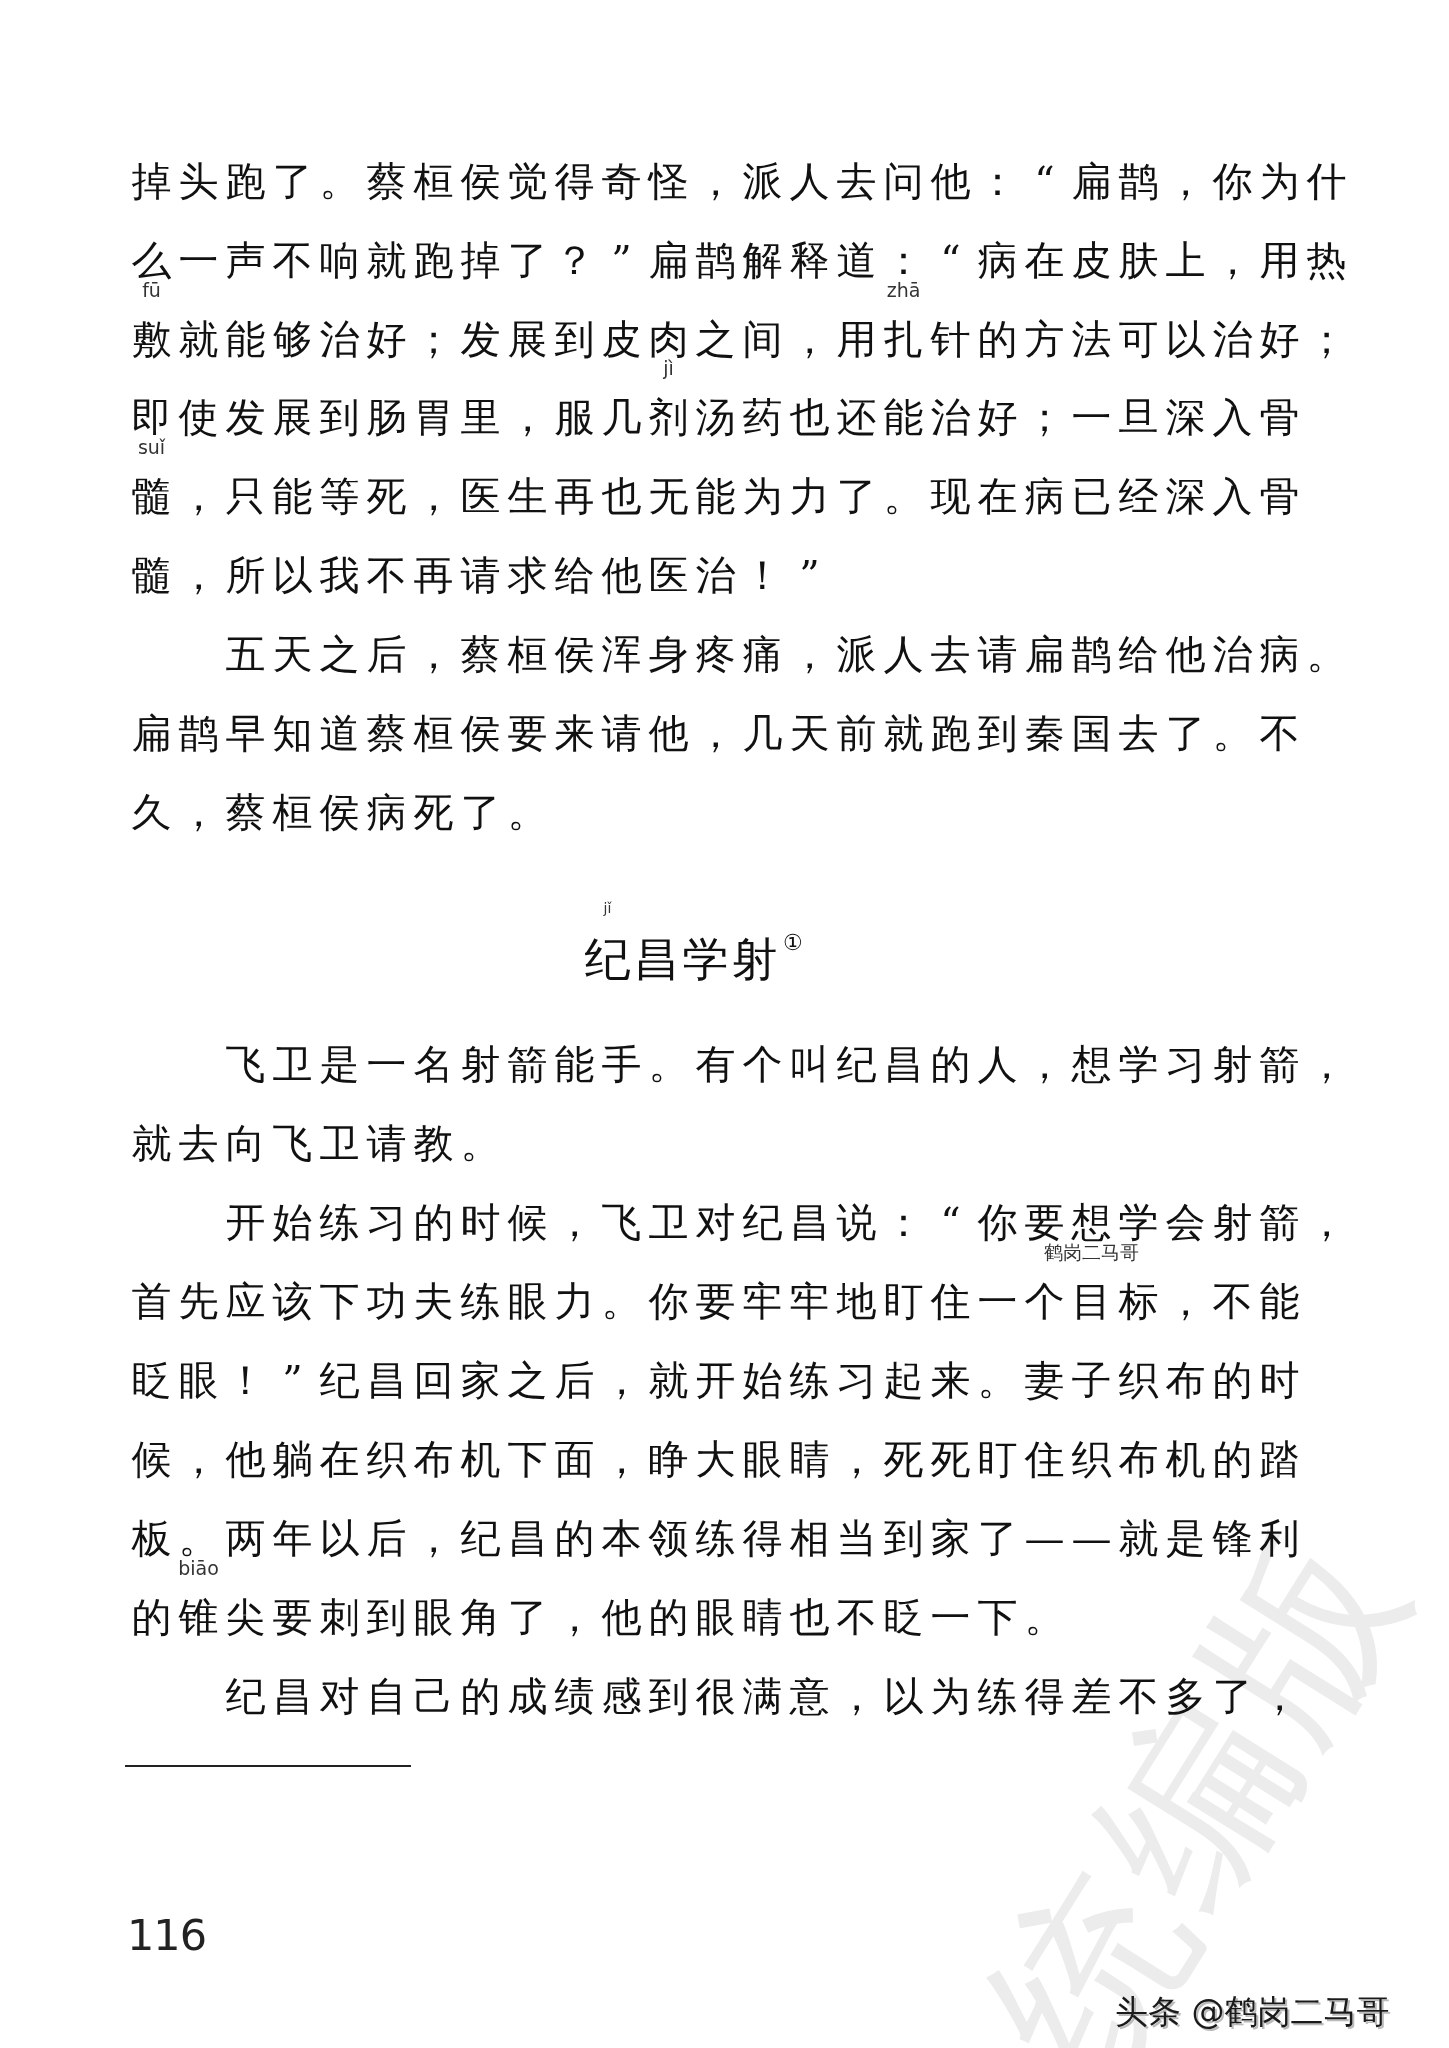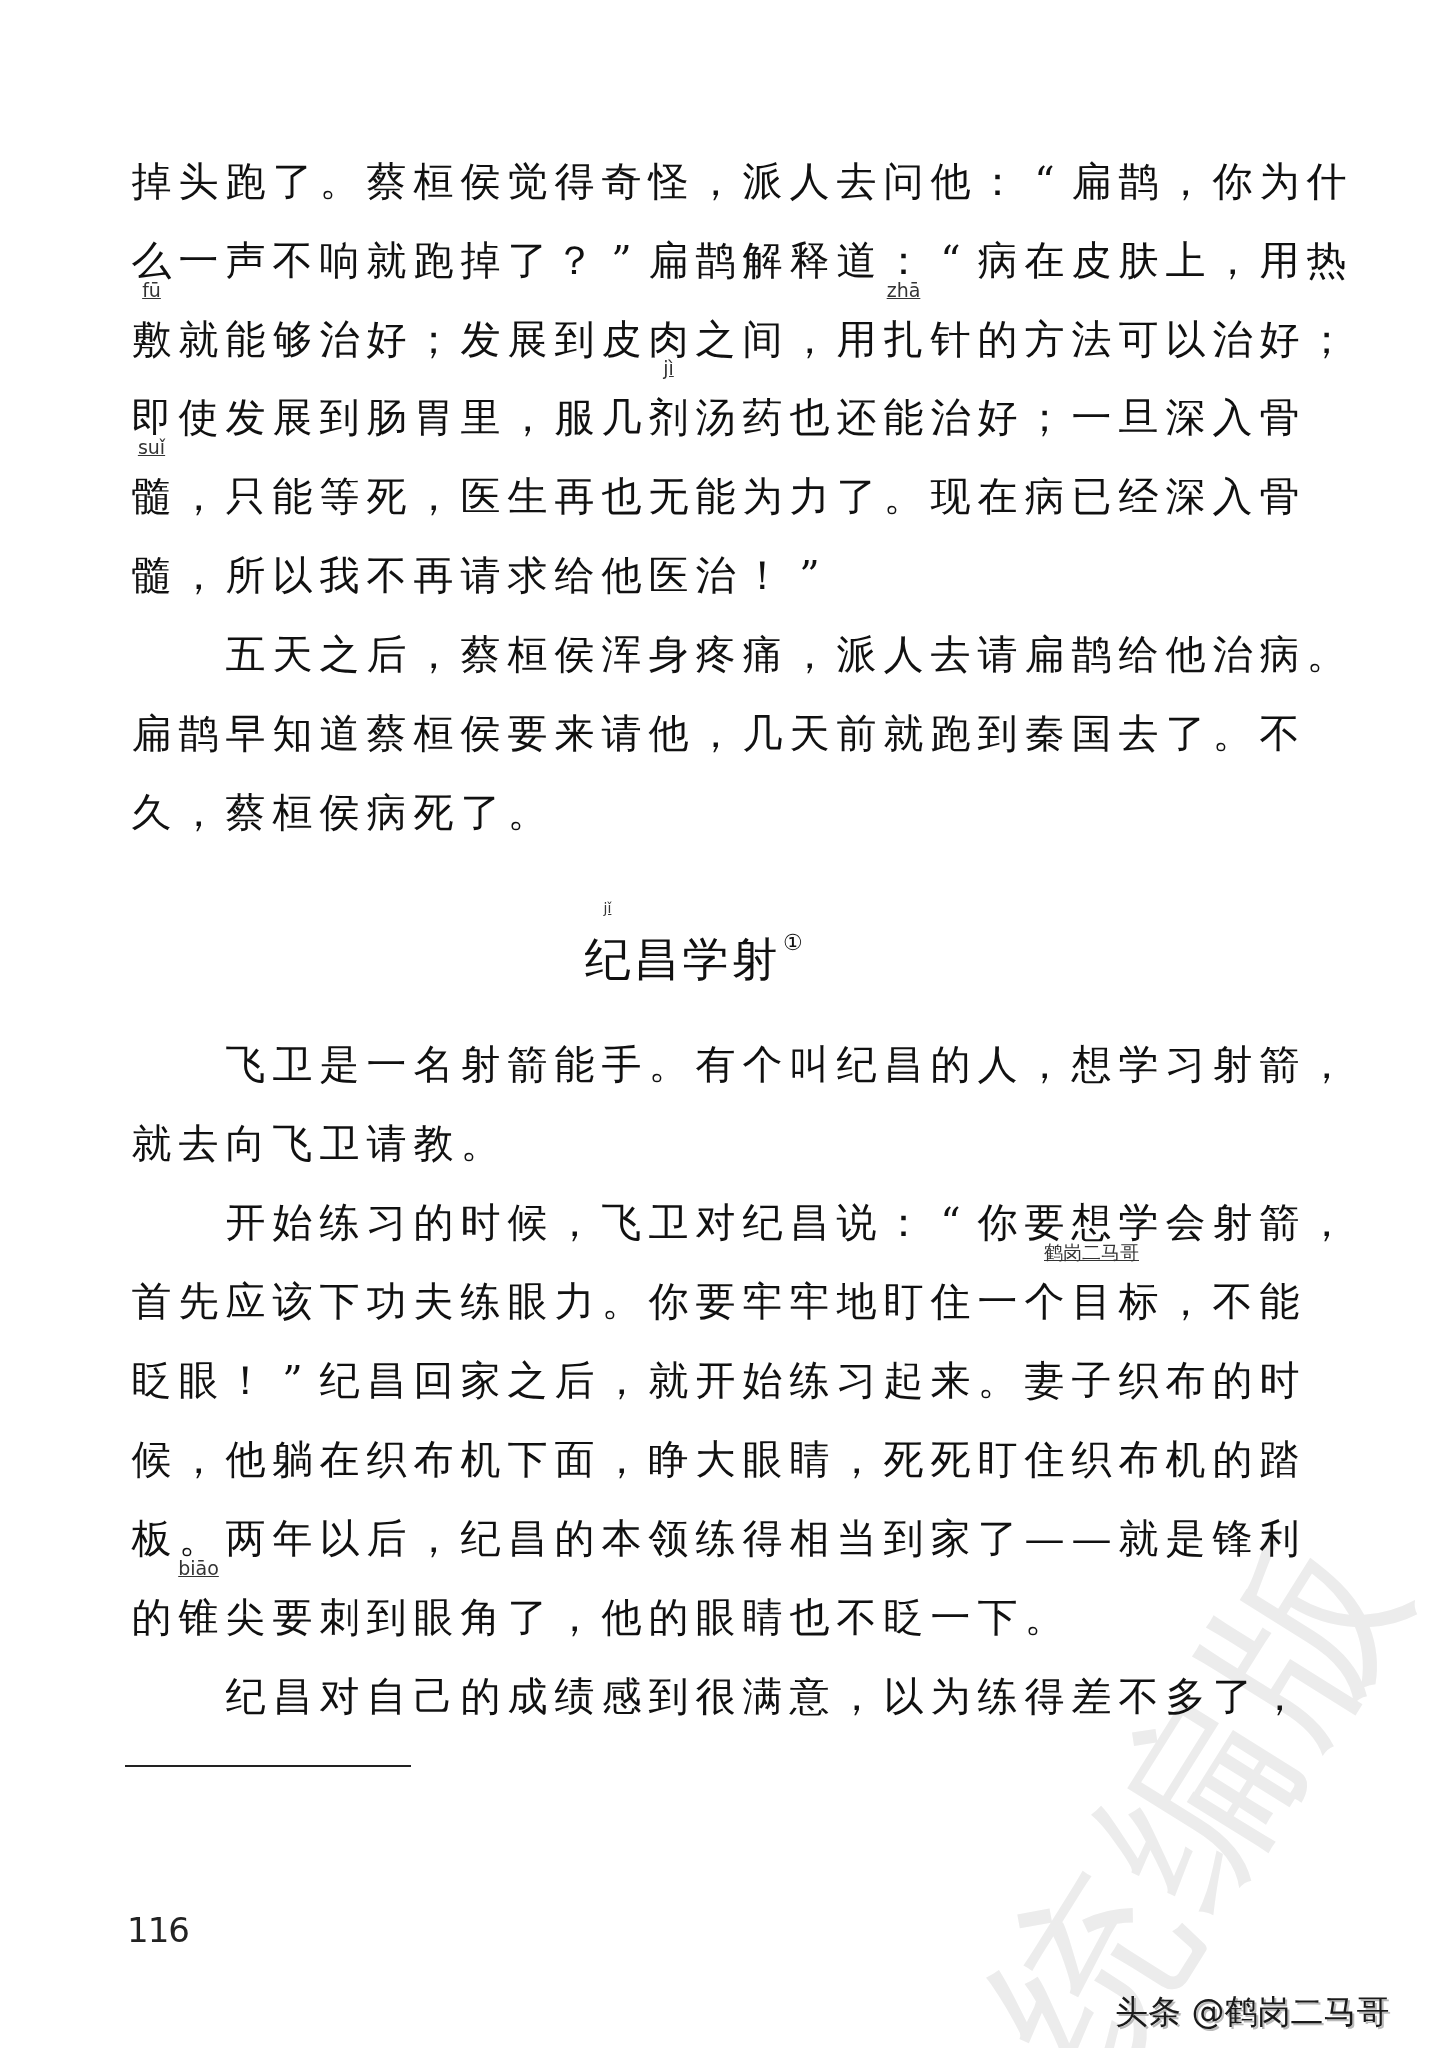--- a/index.html
+++ b/index.html
@@ -11,33 +11,33 @@
     font-family: "DejaVu Sans", sans-serif; font-size: 190px; color: #ececec;
     transform: rotate(-58deg); transform-origin: center; white-space: nowrap;
     letter-spacing: 10px; line-height: 200px; text-align: center; z-index: 0;
   }
   .line { position: absolute; left: 128px; height: 47px; display: flex;
           z-index: 1; white-space: nowrap; }
   .ch { display: inline-block; width: 47px; height: 47px; font-size: 40px;
         line-height: 47px; text-align: center; position: relative; }
   .py { position: absolute; font-family: "DejaVu Sans", "Liberation Sans", sans-serif;
         font-size: 19px; color: #333; top: -36px; left: 50%; transform: translateX(-50%);
-        white-space: nowrap; line-height: 20px; text-decoration: underline; }
+        white-space: nowrap; line-height: 20px; }
   .title { position: absolute; left: 583px; top: 932px; display: flex; z-index: 1; }
   .title .ch { width: 49px; font-size: 46px; height: 54px; line-height: 54px;
                font-family: "DejaVu Sans", "Liberation Sans", sans-serif; }
   .title .py { top: -34px; font-size: 14px; text-align: center; }
   .title-note { font-size: 22px; position: relative; top: -4px; margin-left: 4px;
                 font-family: "DejaVu Serif", serif; line-height: 30px; }
   .rule { position: absolute; left: 125px; top: 1765px; width: 286px; height: 2px;
           background: #222; }
   .footnote { position: absolute; left: 127px; top: 1796px; font-size: 23px;
               letter-spacing: 4px; color: #222;
               font-family: "DejaVu Sans", "Liberation Sans", sans-serif; }
-  .page-number { position: absolute; left: 127px; top: 1910px; font-size: 34px;
+  .page-number { position: absolute; left: 127px; top: 1910px; font-size: 43px;
                  font-family: "DejaVu Sans", "Liberation Sans", sans-serif; color: #222;
                  letter-spacing: -1px; }
   .credit { position: absolute; left: 1115px; top: 1978px; font-size: 33px; color: #1a1a1a;
             font-family: "DejaVu Sans", "Liberation Sans", sans-serif;
             text-shadow: 2px 2px 0 #bbbbbb; white-space: nowrap; margin-top: 12px; }
 </style>
 </head>
 <body>
 
 <div class="page">

